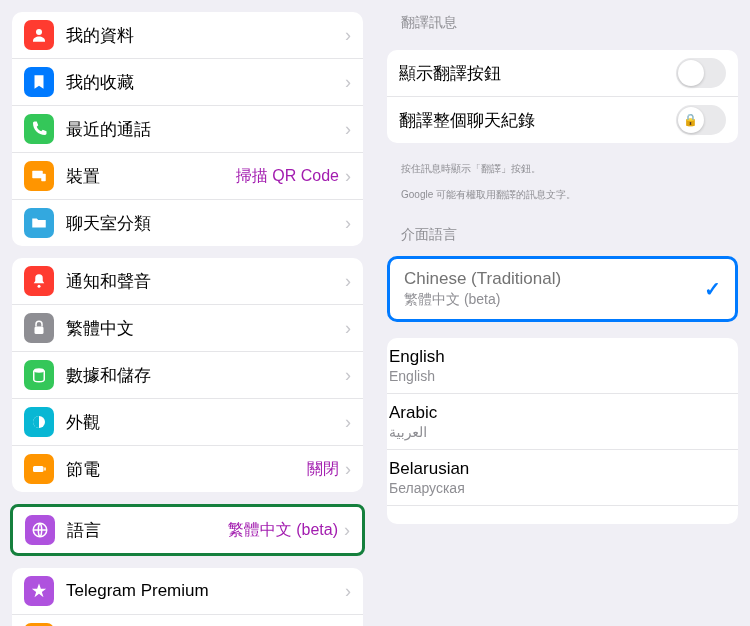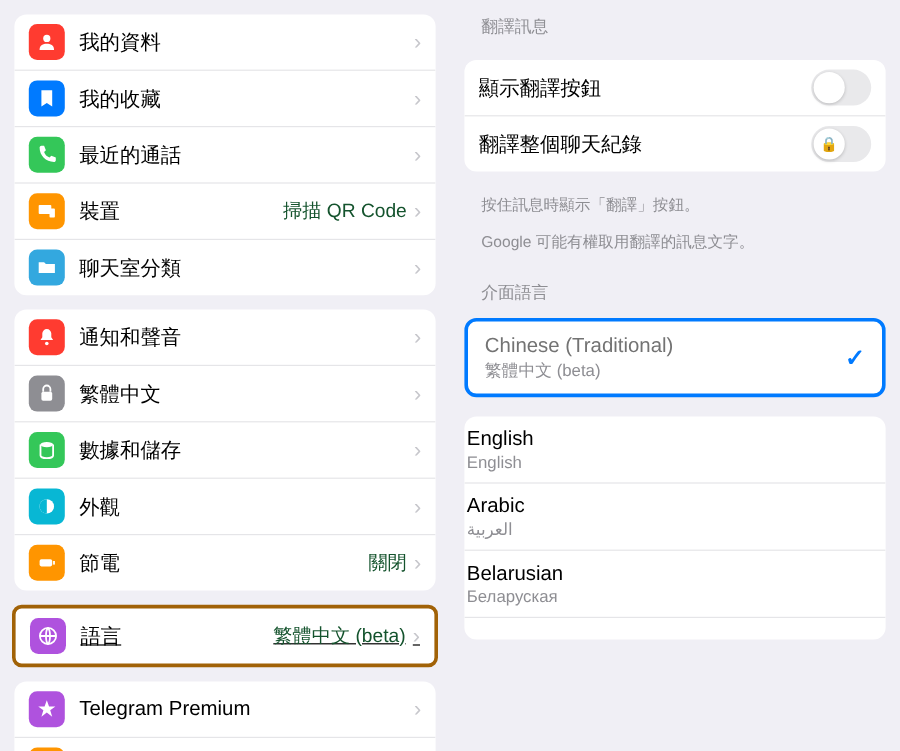--- a/index.html
+++ b/index.html
@@ -6,26 +6,26 @@
   body { background: #f0eff5; width: 750px; height: 626px; display: flex; overflow: hidden; }
   .left, .right { flex: 1; overflow-y: auto; }
   .left { padding: 0 12px; }
   .right { padding: 0 12px; }
 
   .group { background: #fff; border-radius: 10px; margin: 12px 0; overflow: hidden; }
   .row { display: flex; align-items: center; padding: 8px 12px; min-height: 44px; border-bottom: 0.5px solid #e5e5e8; }
   .row:last-child { border-bottom: none; }
   .row .icon { width: 30px; height: 30px; border-radius: 7px; margin-right: 12px; display: flex; align-items: center; justify-content: center; flex-shrink: 0; }
   .row .label { flex: 1; font-size: 17px; color: #000; }
-  .row .value { font-size: 16px; color: #14532d; margin-right: 6px; }
+  .row .value { font-size: 16px; color: #a21caf; margin-right: 6px; }
   .row .chev { color: #c7c7cc; font-size: 18px; }
-  .highlighted { border: 3px solid #a16207; border-radius: 8px; background:#fff; margin:10px -2px;text-decoration:underline; }
+  .highlighted { border: 3px solid #15803d; border-radius: 8px; background:#fff; margin:10px -2px; }
 
   .section-header { font-size: 14px; color: #8e8e93; padding: 14px 14px 6px; }
-  .footnote { font-size: 13px; color: #8e8e93; padding: 6px 14px 10px; line-height:1.5; }
+  .footnote { font-size: 10px; color: #8e8e93; padding: 6px 14px 10px; line-height:1.5; }
 
   .toggle { width: 50px; height: 30px; border-radius: 15px; background: #e9e9eb; position: relative; flex-shrink: 0; }
   .toggle .knob { width: 26px; height: 26px; border-radius: 50%; background: #fff; position: absolute; top: 2px; left: 2px; box-shadow: 0 1px 3px rgba(0,0,0,0.2); display:flex;align-items:center;justify-content:center;}
   .toggle .lock { font-size:12px; color:#b5b5b9; }
 
   .lang-selected { background:#fff; border: 3px solid #007aff; border-radius: 10px; padding: 10px 14px; margin: 6px 0 16px; display:flex; align-items:center; }
   .lang-selected .col { flex:1; }
   .lang-selected .title { font-size:17px; color:#737373; }
   .lang-selected .sub { font-size:14px; color:#8e8e93; margin-top:2px; }
   .check { color:#007aff; font-size:20px; font-weight:bold; }

